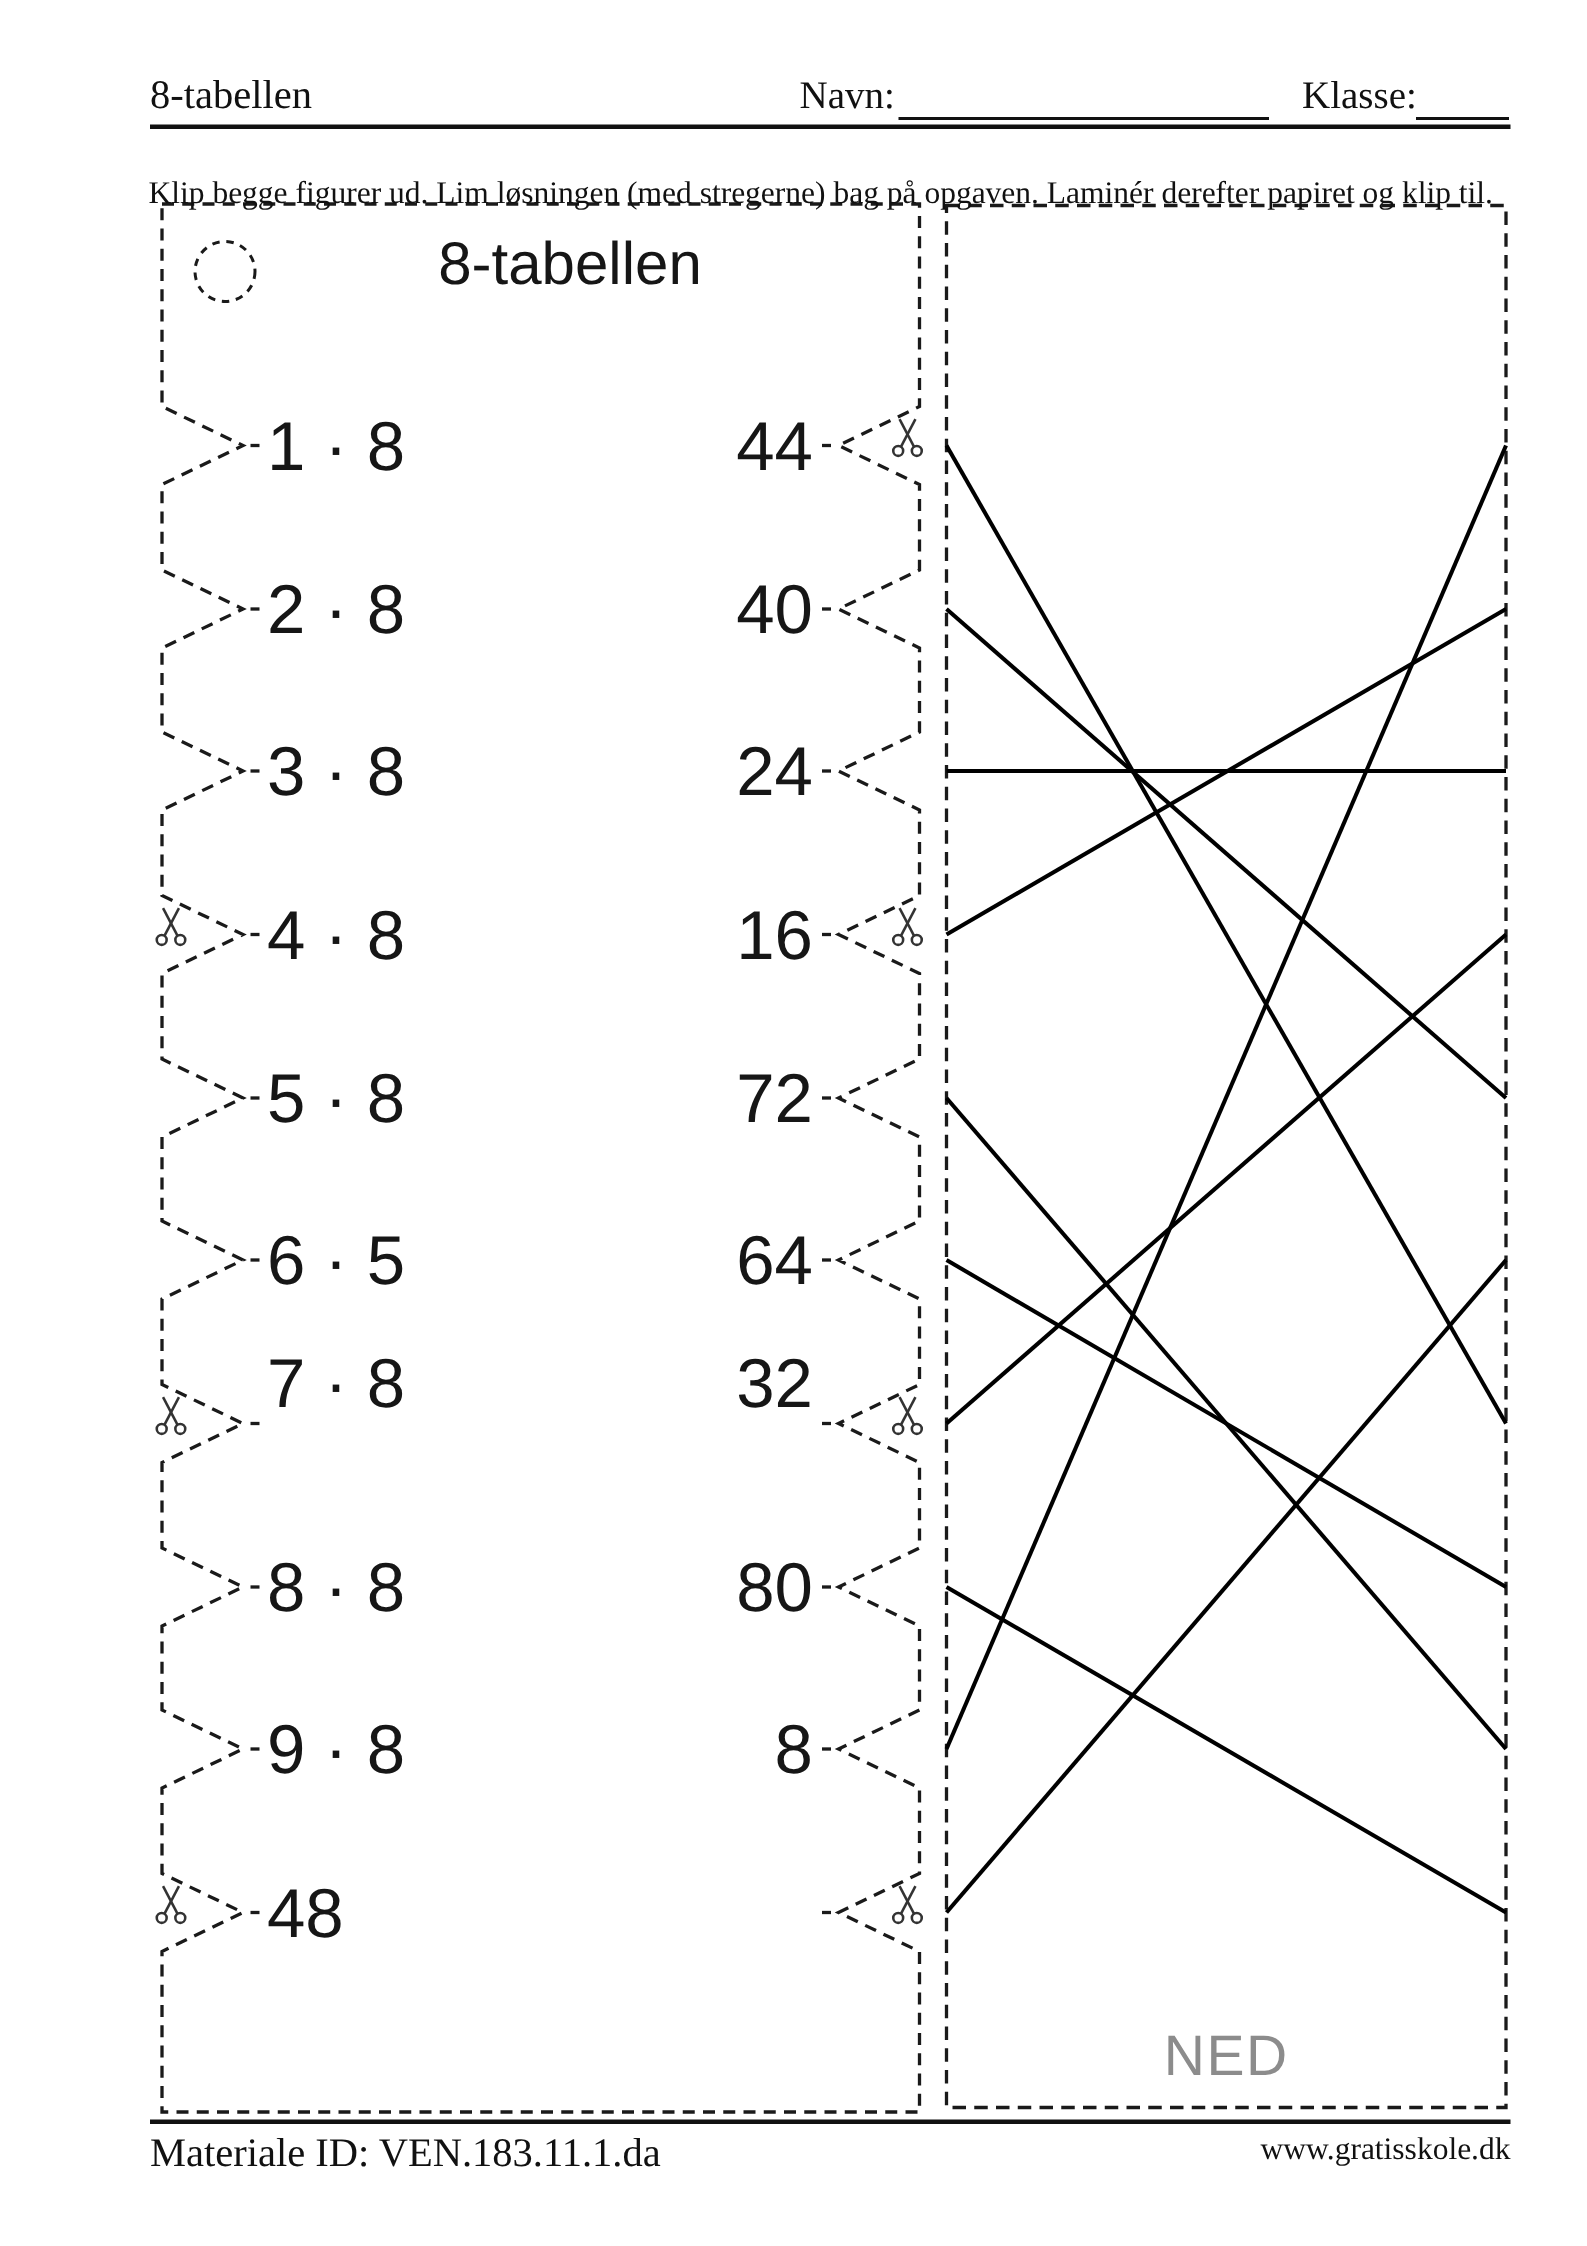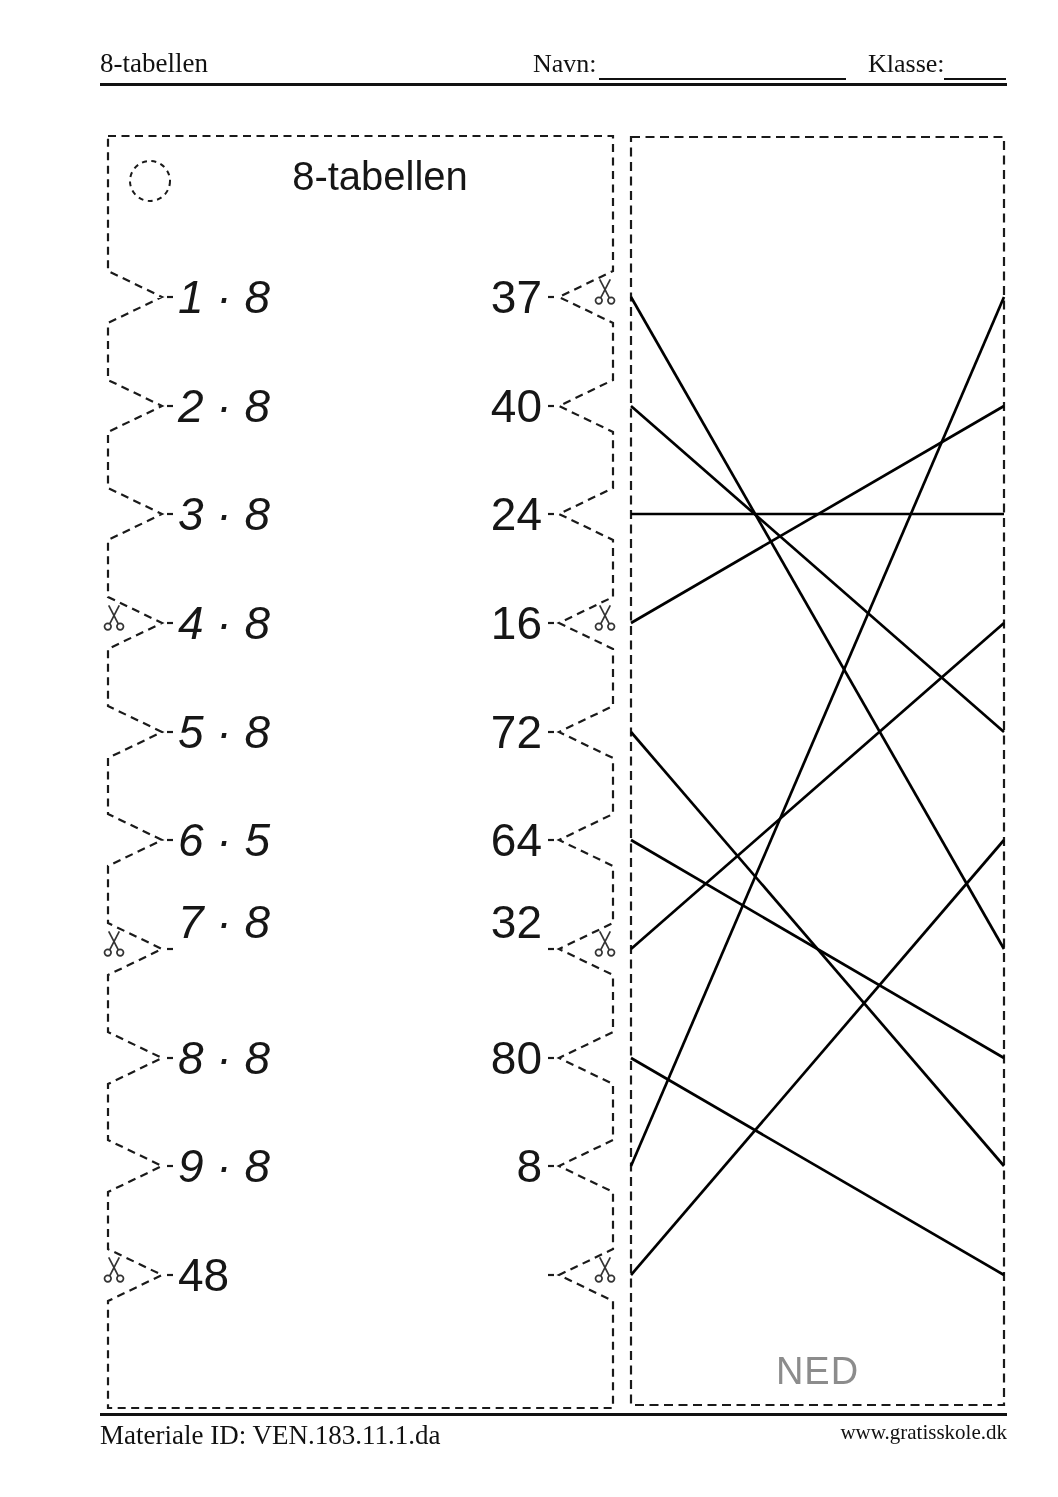--- a/index.html
+++ b/index.html
@@ -16,21 +16,21 @@
   .name-line{left:599px;top:78px;width:247px;}
   .class-line{left:944px;top:78px;width:62px;}
   .header-rule{left:100px;top:83px;width:907px;height:3px;background:#111;}
   .instruction{left:99px;top:95px;font-size:21px;white-space:nowrap;}
   
   .sheet-title{left:150px;top:154px;width:460px;text-align:center;
     font-family:"Liberation Sans", sans-serif;font-size:40px;color:#161616;}
   .row{display:flex;justify-content:space-between;align-items:center;
     left:178px;width:364px;height:64px;
     font-family:"Liberation Sans", sans-serif;font-size:46px;color:#161616;}
-  .row .problem{white-space:pre;font-style:italic;}
+  .row .problem{white-space:pre;}
   
   .key-label{left:631px;width:373px;text-align:center;
     font-family:"Liberation Sans", sans-serif;font-size:38px;color:#8c8c8c;
     letter-spacing:1px;line-height:1;}
   .op-label{top:155px;}
   .ned-label{top:1352px;}
   
   .footer-rule{left:100px;top:1413px;width:907px;height:3px;background:#111;}
   .material-id{left:100px;top:1420px;font-size:27px;}
   .website{right:51px;top:1420px;font-size:21px;}
@@ -78,26 +78,27 @@
       <line x1="631" y1="1058" x2="1004" y2="1275" stroke="#000000" stroke-width="2.7"></line>
     </svg>
 
   <span class="abs doc-title">8-tabellen</span>
   <span class="abs navn-label">Navn:</span>
   <span class="abs write-line name-line"></span>
   <span class="abs klasse-label">Klasse:</span>
   <span class="abs write-line class-line"></span>
   <div class="abs header-rule"></div>
 
+  <p class="abs instruction">Klip begge figurer ud. Lim løsningen (med stregerne) bag på opgaven. Laminér derefter papiret og klip til.</p>
 
   <div class="abs sheet-title">8-tabellen</div>
   <div id="rows-host">
       <div class="abs row" style="top: 265px;">
     <span class="problem">1 · 8</span>
-    <span class="answer">37</span>
+    <span class="answer">44</span>
   </div>
       <div class="abs row" style="top: 374px;">
     <span class="problem">2 · 8</span>
     <span class="answer">40</span>
   </div>
       <div class="abs row" style="top: 482px; gap: 26px;">
     <span class="problem">3 · 8</span>
     <span class="answer">24</span>
   </div>
       <div class="abs row" style="top: 591px;">

